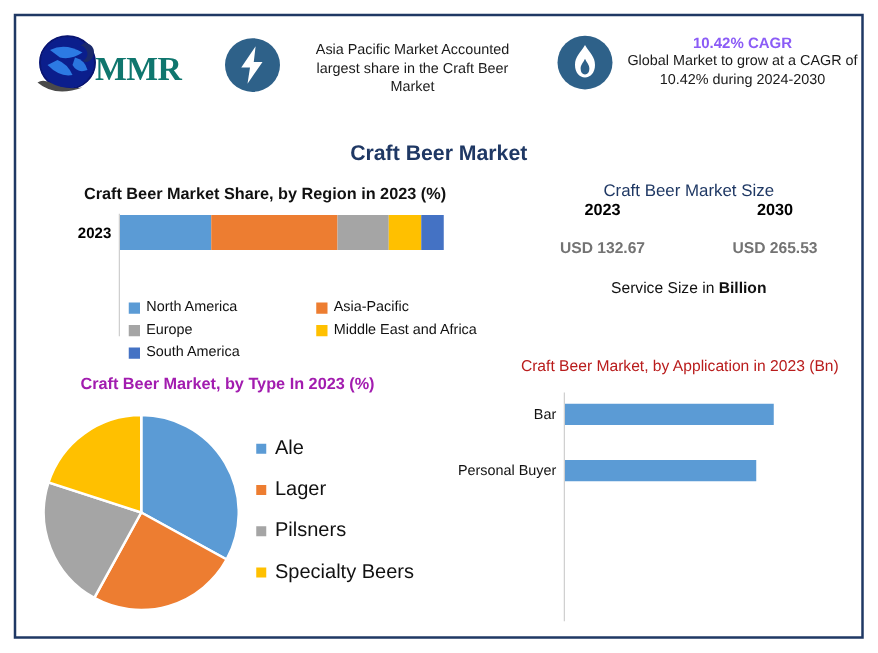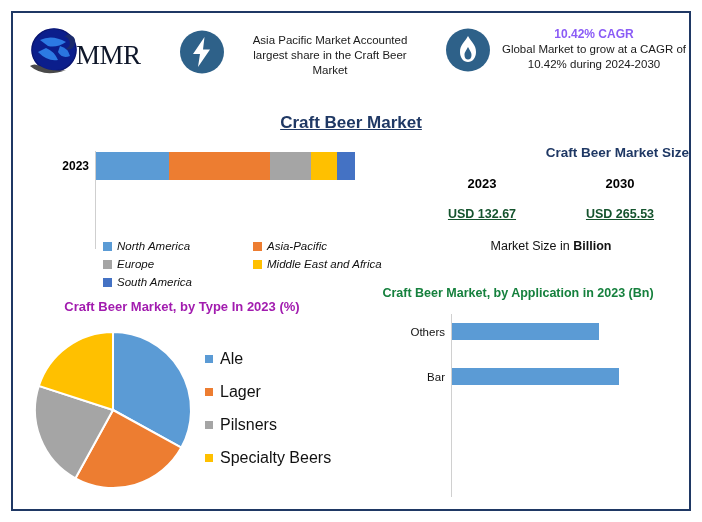--- a/index.html
+++ b/index.html
@@ -18,21 +18,21 @@
   }
 
   
   .header { position:absolute; left:0; top:0; width:676px; height:84px; }
 
   .logo { position:absolute; left:7px; top:5px; width:140px; height:66px; }
   .globe-wrap { position:absolute; left:8px; top:8px; width:58px; height:52px; }
   .mmr-text {
     position:absolute; left:56px; top:22px;
     font-family:"Liberation Serif", serif;
-    font-weight:normal; font-size:27px; color:#0f172a;
+    font-weight:bold; font-size:27px; color:#0f766e;
     letter-spacing:-0.5px;
   }
 
   .fact { position:absolute; display:flex; align-items:flex-start; }
   .fact-icon { flex:0 0 auto; width:46px; height:46px; }
   .fact-body { margin-left:10px; }
   .fact-text {
     font-size:11.5px; color:#1a1a1a; line-height:15px; text-align:center;
   }
   .fact-head {
@@ -41,21 +41,21 @@
   }
 
   .fact-a { left:166px; top:16px; width:250px; }
   .fact-a .fact-body { width:190px; padding-top:4px; }
   .fact-b { left:432px; top:14px; width:245px; }
   .fact-b .fact-body { width:186px; }
 
   
   .main-title {
     position:absolute; left:0; top:100px; width:676px;
-    text-align:center; font-size:17px; font-weight:bold; color:#1F3864;text-decoration:underline;
+    text-align:center; font-size:17px; font-weight:bold; color:#1F3864;
   }
 
   
   .region { position:absolute; left:4px; top:132px; width:390px; height:150px; }
   .region-title {
     text-align:center; font-size:13px; font-weight:bold; color:#111;
     line-height:20px; padding:0 20px;
   }
   .region-plot { position:relative; margin-top:6px; height:40px; }
   .region-axisline {
@@ -69,35 +69,34 @@
     position:absolute; left:79px; top:1px; height:28px; display:flex;
   }
   .region-seg { height:100%; }
 
   .region-legend {
     position:absolute; left:86px; top:92px; width:300px;
     display:flex; flex-wrap:wrap;
   }
   .lg-item {
     display:flex; align-items:center; font-size:11.5px; color:#111;
-    height:18px; width:50%;font-style:italic;
+    height:18px; width:50%;
   }
   .lg-swatch { width:9px; height:9px; margin-right:5px; flex:0 0 auto; }
 
   
   .size { position:absolute; left:400px; top:132px; width:276px; }
   .size-title {
-    text-align:right; font-size:13.5px; font-weight:bold; color:#1F3864;
-    margin-bottom:16px;
+    text-align:center; font-size:13.5px; font-weight:normal; color:#1F3864;
   }
   .size-years, .size-vals { display:flex; }
   .size-years > div, .size-vals > div { width:50%; text-align:center; }
   .size-years > div { font-size:13px; font-weight:bold; color:#000; }
   .size-vals { margin-top:16px; }
-  .size-vals > div { font-size:12.5px; font-weight:bold; color:#14532d;text-decoration:underline; }
+  .size-vals > div { font-size:12.5px; font-weight:bold; color:#737373; }
   .size-foot {
     margin-top:18px; text-align:center; font-size:12.5px; color:#111;
   }
   .size-foot b { font-weight:bold; }
 
   
   .pie-block { position:absolute; left:4px; top:286px; width:330px; height:225px; }
   .pie-title {
     text-align:center; font-size:13px; font-weight:bold; color:#a21caf;
   }
@@ -105,21 +104,21 @@
   .pie-svg { position:absolute; left:16px; top:0; }
   .pie-legend { position:absolute; left:188px; top:14px; }
   .pie-lg {
     display:flex; align-items:center; height:33px; font-size:16px; color:#111;
   }
   .pie-lg .lg-swatch { width:8px; height:8px; margin-right:7px; }
 
   
   .app { position:absolute; left:334px; top:272px; width:342px; height:238px; }
   .app-title {
-    text-align:center; font-size:12.5px; font-weight:bold; color:#15803d;
+    text-align:right; font-size:12.5px; font-weight:normal; color:#b91c1c;
     line-height:17px; padding:0 18px;
   }
   .app-plot { position:relative; margin-top:12px; height:185px; }
   .app-axis {
     position:absolute; left:104px; top:0; width:1px; height:183px; background:#d0d0d0;
   }
   .app-row { position:relative; height:45px; }
   .app-label {
     position:absolute; right:244px; top:12px; width:140px; text-align:right;
     font-size:11.5px; color:#111; white-space:nowrap;
@@ -175,20 +174,21 @@
         <div class="fact-head">10.42% CAGR</div>
         <div class="fact-text">Global Market to grow at a CAGR of 10.42% during 2024-2030</div>
       </div>
     </div>
 
   </div>
 
   <div class="main-title">Craft Beer Market</div>
 
   <div class="region">
+    <div class="region-title">Craft Beer Market Share, by Region in 2023 (%)</div>
     <div class="region-plot">
       <div class="region-axisline"></div>
       <div class="region-cat">2023</div>
       <div class="region-bar" id="region-bar">
           <div class="region-seg" style="width: 72.52px; background: rgb(91, 155, 213);"></div>
           <div class="region-seg" style="width: 101.01px; background: rgb(237, 125, 49);"></div>
           <div class="region-seg" style="width: 41.44px; background: rgb(165, 165, 165);"></div>
           <div class="region-seg" style="width: 25.9px; background: rgb(255, 192, 0);"></div>
           <div class="region-seg" style="width: 18.13px; background: rgb(68, 114, 196);"></div>
         </div>
@@ -221,21 +221,21 @@
     <div class="size-title">Craft Beer Market Size</div>
     <div class="size-years">
       <div>2023</div>
       <div>2030</div>
     </div>
     <div class="size-vals">
       <div>USD 132.67</div>
       <div>USD 265.53</div>
     </div>
     <div class="size-foot">
-      <span>Market Size in </span><b>Billion</b>
+      <span>Service Size in </span><b>Billion</b>
     </div>
   </div>
 
   <div class="pie-block">
     <div class="pie-title">Craft Beer Market, by Type In 2023 (%)</div>
     <div class="pie-area">
       <svg class="pie-svg" id="pie-svg" width="160" height="164" viewBox="0 0 160 164">
           <path d="M 80 82 L 80 4 A 78 78 0 0 1 148.35192104342136 119.57678657993381 Z" fill="#5B9BD5" stroke="#ffffff" stroke-width="2"></path>
           <path d="M 80 82 L 148.35192104342136 119.57678657993381 A 78 78 0 0 1 42.4232134200662 150.35192104342136 Z" fill="#ED7D31" stroke="#ffffff" stroke-width="2"></path>
           <path d="M 80 82 L 42.4232134200662 150.35192104342136 A 78 78 0 0 1 5.81759172897803 57.896674438754076 Z" fill="#A5A5A5" stroke="#ffffff" stroke-width="2"></path>
@@ -261,24 +261,24 @@
         </div>
     </div>
   </div>
 
   <div class="app">
     <div class="app-title">Craft Beer Market, by Application in 2023 (Bn)</div>
     <div class="app-plot">
       <div class="app-axis"></div>
       <div id="app-rows">
           <div class="app-row">
-            <div class="app-label">Others</div>
-            <div class="app-bar" style="width: 147px; background: rgb(91, 155, 213);"></div>
-          </div>
-          <div class="app-row">
             <div class="app-label">Bar</div>
             <div class="app-bar" style="width: 167px; background: rgb(91, 155, 213);"></div>
           </div>
+          <div class="app-row">
+            <div class="app-label">Personal Buyer</div>
+            <div class="app-bar" style="width: 153px; background: rgb(91, 155, 213);"></div>
+          </div>
         </div>
     </div>
   </div>
 
 </div>
 
 </body></html>

